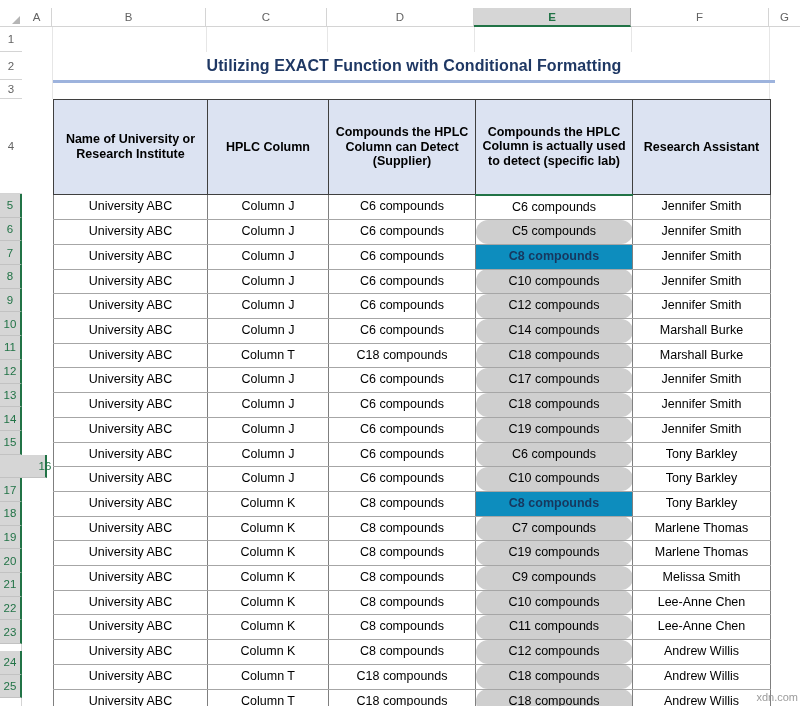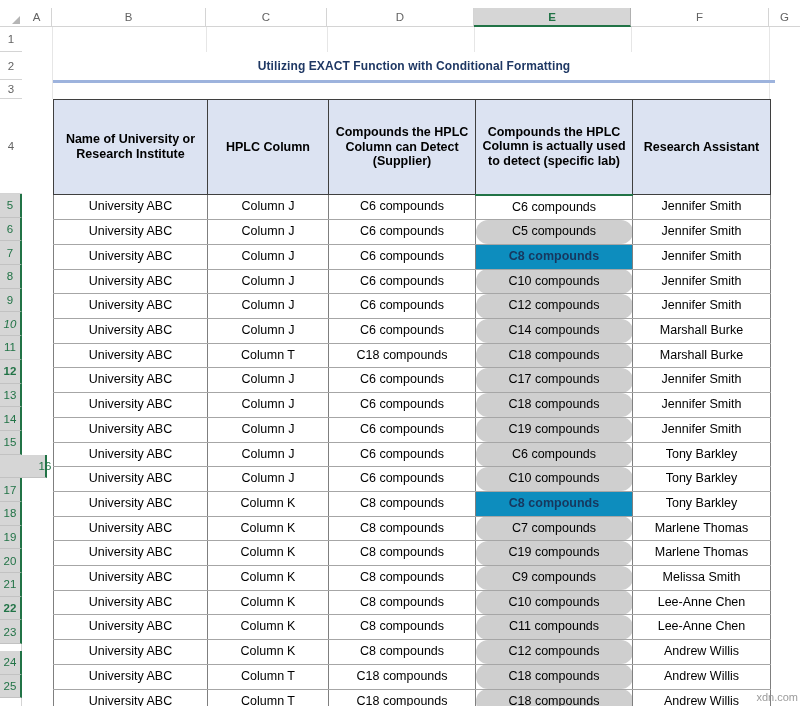--- a/index.html
+++ b/index.html
@@ -101,21 +101,21 @@
     position: absolute;
     left: 53px;
     top: 52px;
     width: 722px;
     height: 28px;
     display: flex;
     align-items: center;
     justify-content: center;
   }
   .title-text {
-    font-size: 12px;
+    font-size: 16px;
     font-weight: bold;
     color: #1f3864;
     letter-spacing: 0.1px;
     white-space: nowrap;
   }
   .title-underline {
     position: absolute;
     left: 53px;
     top: 80px;
     width: 722px;
@@ -235,33 +235,33 @@
   <div class="row-header-strip" id="row-heads">
       <div class="row-head" style="height: 25px;">1</div>
       <div class="row-head" style="height: 28px;">2</div>
       <div class="row-head" style="height: 19px;">3</div>
       <div class="row-head" style="height: 95px;">4</div>
       <div class="row-head selected" style="height: 23.7px;">5</div>
       <div class="row-head selected" style="height: 23.7px;">6</div>
       <div class="row-head selected" style="height: 23.7px;">7</div>
       <div class="row-head selected" style="height: 23.7px;">8</div>
       <div class="row-head selected" style="height: 23.7px;">9</div>
-      <div class="row-head selected" style="height: 23.7px; font-style: italic;">10</div>
+      <div class="row-head selected" style="height: 23.7px;">10</div>
       <div class="row-head selected" style="height: 23.7px;">11</div>
-      <div class="row-head selected" style="height: 23.7px; font-weight: bold;">12</div>
+      <div class="row-head selected" style="height: 23.7px;">12</div>
       <div class="row-head selected" style="height: 23.7px;">13</div>
       <div class="row-head selected" style="height: 23.7px;">14</div>
       <div class="row-head selected" style="height: 23.7px;">15</div>
       <div class="row-head selected" style="height: 23.7px; padding-left: 45px;">16</div>
       <div class="row-head selected" style="height: 23.7px;">17</div>
       <div class="row-head selected" style="height: 23.7px;">18</div>
       <div class="row-head selected" style="height: 23.7px;">19</div>
       <div class="row-head selected" style="height: 23.7px;">20</div>
       <div class="row-head selected" style="height: 23.7px;">21</div>
-      <div class="row-head selected" style="height: 23.7px; font-weight: bold;">22</div>
+      <div class="row-head selected" style="height: 23.7px;">22</div>
       <div class="row-head selected" style="height: 23.7px;">23</div>
       <div class="row-head selected" style="height: 23.7px; margin-top: 7px;">24</div>
       <div class="row-head selected" style="height: 23.7px;">25</div>
     </div>
 
   <div class="title-row">
     <span class="title-text">Utilizing EXACT Function with Conditional Formatting</span>
   </div>
   <div class="title-underline"></div>
 

